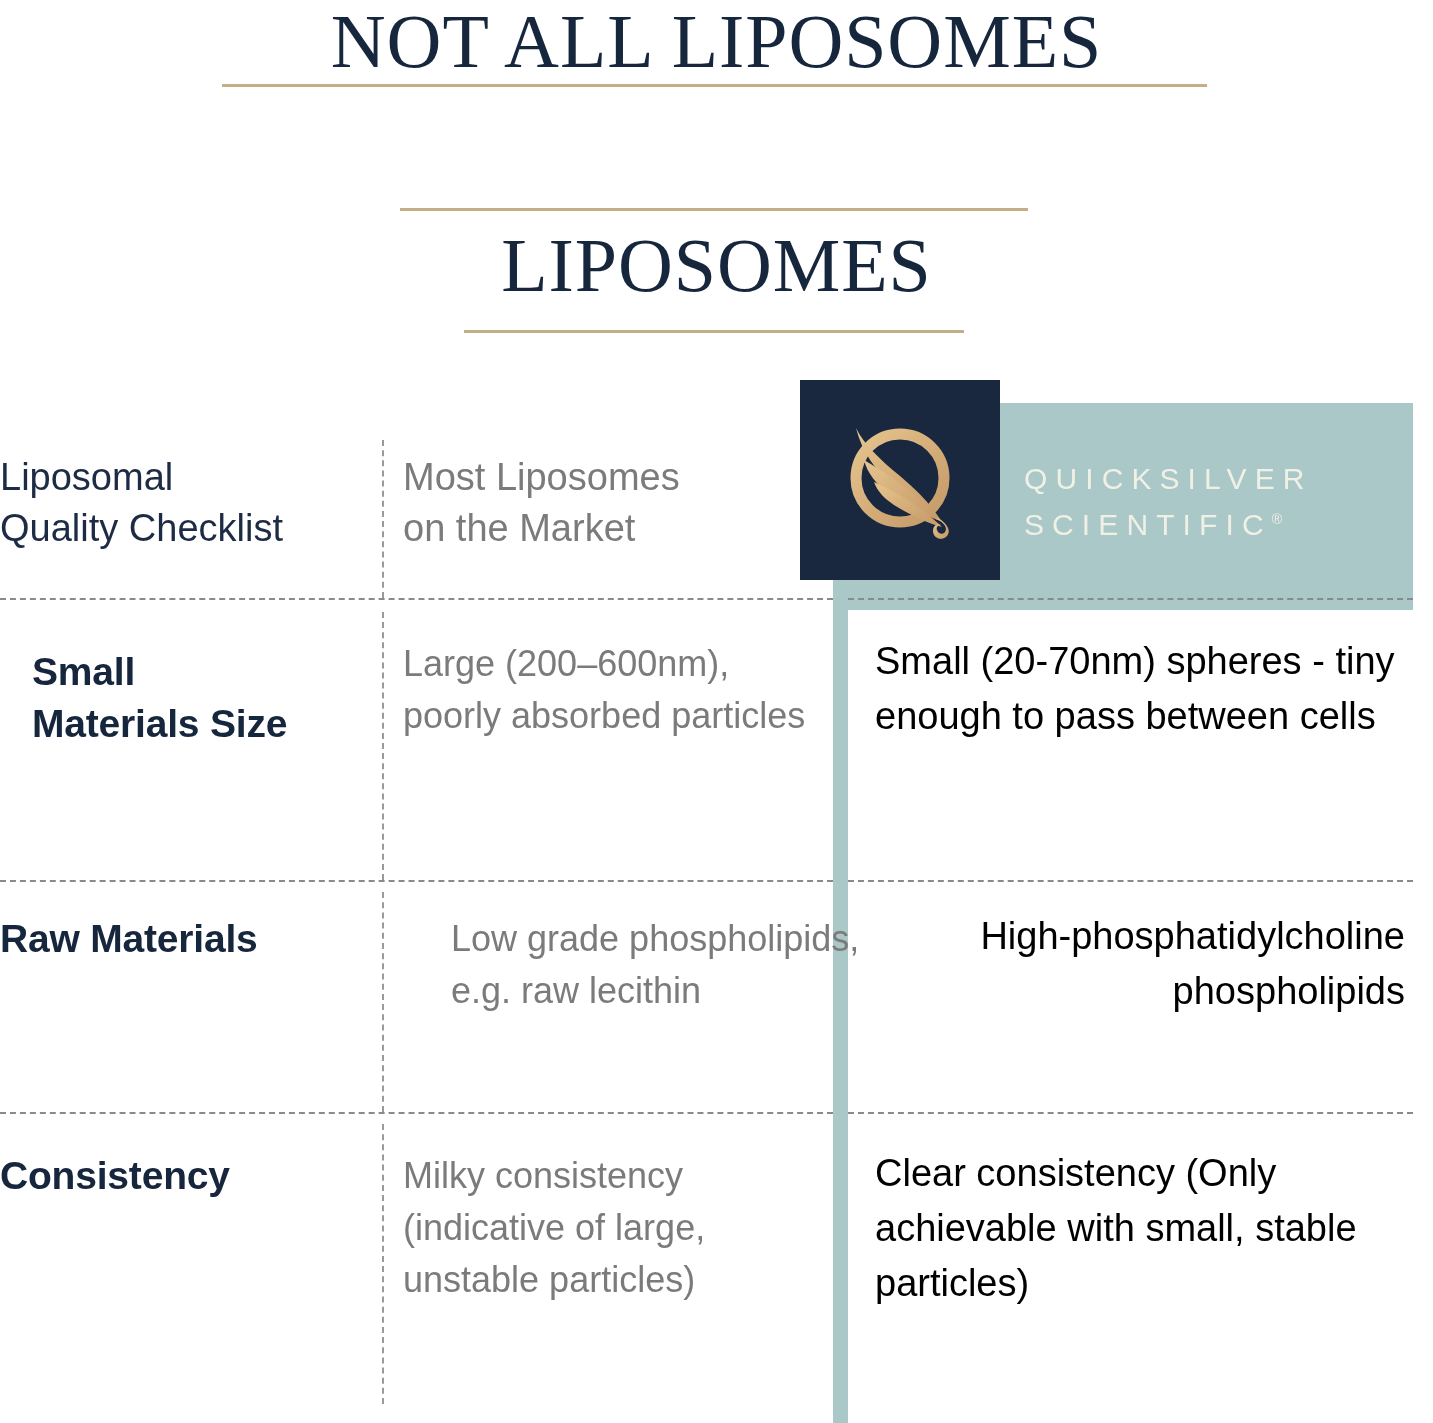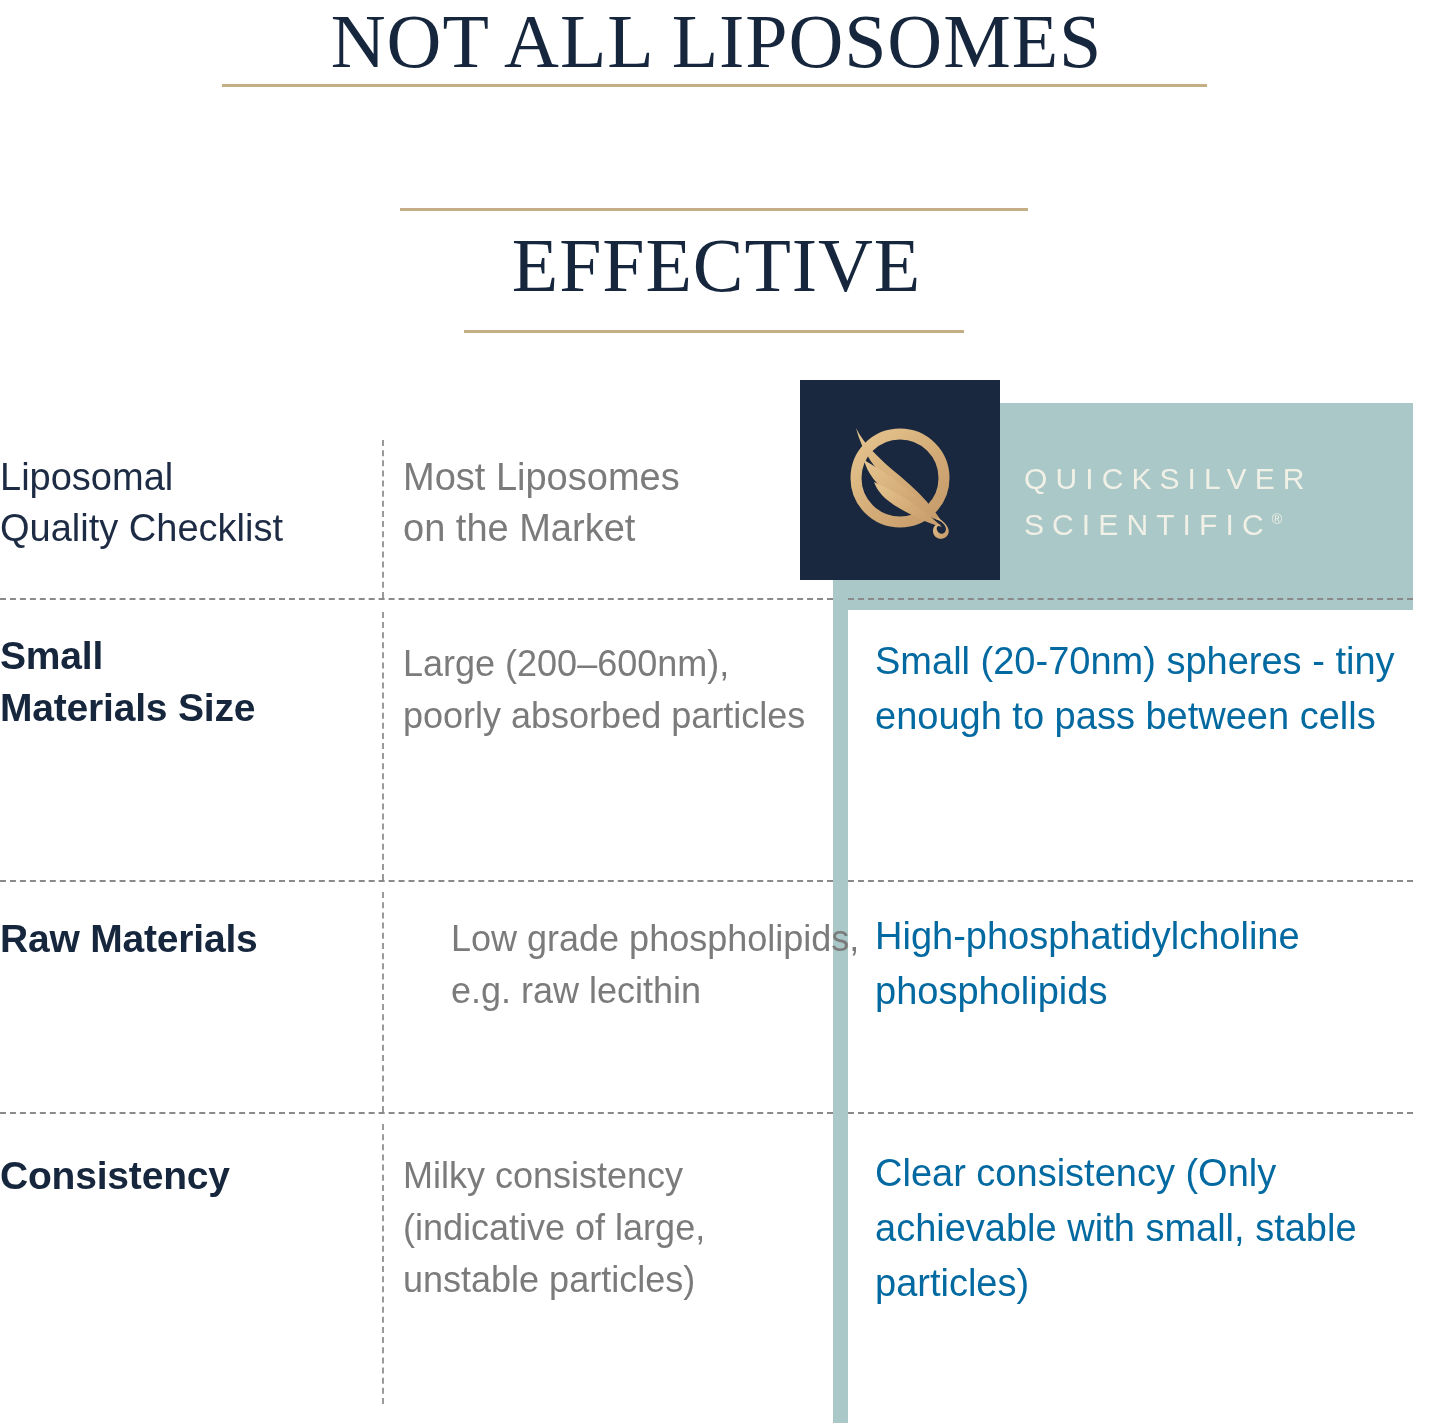--- a/index.html
+++ b/index.html
@@ -146,21 +146,21 @@
     font-size: 36px;
     line-height: 1.45;
     font-weight: 400;
     color: #7b7b7b;
   }
   .body-navy {
     font-family: "Liberation Sans", sans-serif;
     font-size: 38px;
     line-height: 1.45;
     font-weight: 400;
-    color: #0369a1;
+    color: #000000;
   }
 
   
   .hdash {
     position: absolute;
     height: 0;
     border-top: 2px dashed #8a8a8a;
   }
   .vdash {
     position: absolute;
@@ -170,21 +170,21 @@
 </style>
 </head>
 <body>
 
 <div class="title-block">
   <div class="title-line title-line-1">NOT ALL LIPOSOMES</div>
   <div class="title-rule rule-1"></div>
 
   <div class="title-rule rule-2"></div>
 
-  <div class="title-line title-line-3">EFFECTIVE</div>
+  <div class="title-line title-line-3">LIPOSOMES</div>
   <div class="title-rule rule-3"></div>
 </div>
 
 <div class="table-area">
 
   <div class="sage-panel"></div>
   <div class="sage-inset"></div>
 
   <div class="logo-square">
     <span>
@@ -222,32 +222,32 @@
 
     <div class="cell col-a hdr-a" style="top:72px;">
       <div>Liposomal</div>
       <div>Quality Checklist</div>
     </div>
     <div class="cell col-b hdr-b" style="top:72px;">
       <div>Most Liposomes</div>
       <div>on the Market</div>
     </div>
 
-    <div class="cell col-a label" style="top:250px;">
+    <div class="cell col-a label" style="top:266px;margin-left:32px;">
       <div>Small</div>
       <div>Materials Size</div>
     </div>
     <div class="cell col-b body-gray" style="top:258px;">Large (200–600nm), poorly absorbed particles</div>
     <div class="cell col-c body-navy" style="top:254px;">Small (20-70nm) spheres - tiny enough to pass between cells</div>
 
     <div class="cell col-a label" style="top:533px;">
       <div>Raw Materials</div>
     </div>
     <div class="cell col-b body-gray" style="top:533px;margin-left:48px;">Low grade phospholipids, e.g. raw lecithin</div>
-    <div class="cell col-c body-navy" style="top:529px;">High-phosphatidylcholine phospholipids</div>
+    <div class="cell col-c body-navy" style="top:529px;text-align:right;">High-phosphatidylcholine phospholipids</div>
 
     <div class="cell col-a label" style="top:770px;">
       <div>Consistency</div>
     </div>
     <div class="cell col-b body-gray" style="top:770px;">Milky consistency (indicative of large, unstable particles)</div>
     <div class="cell col-c body-navy" style="top:766px;">Clear consistency (Only achievable with small, stable particles)</div>
 
     <div class="hdash" style="left:0px;   top:218px; width:833px;"></div>
     <div class="hdash" style="left:848px; top:218px; width:565px;"></div>
 

